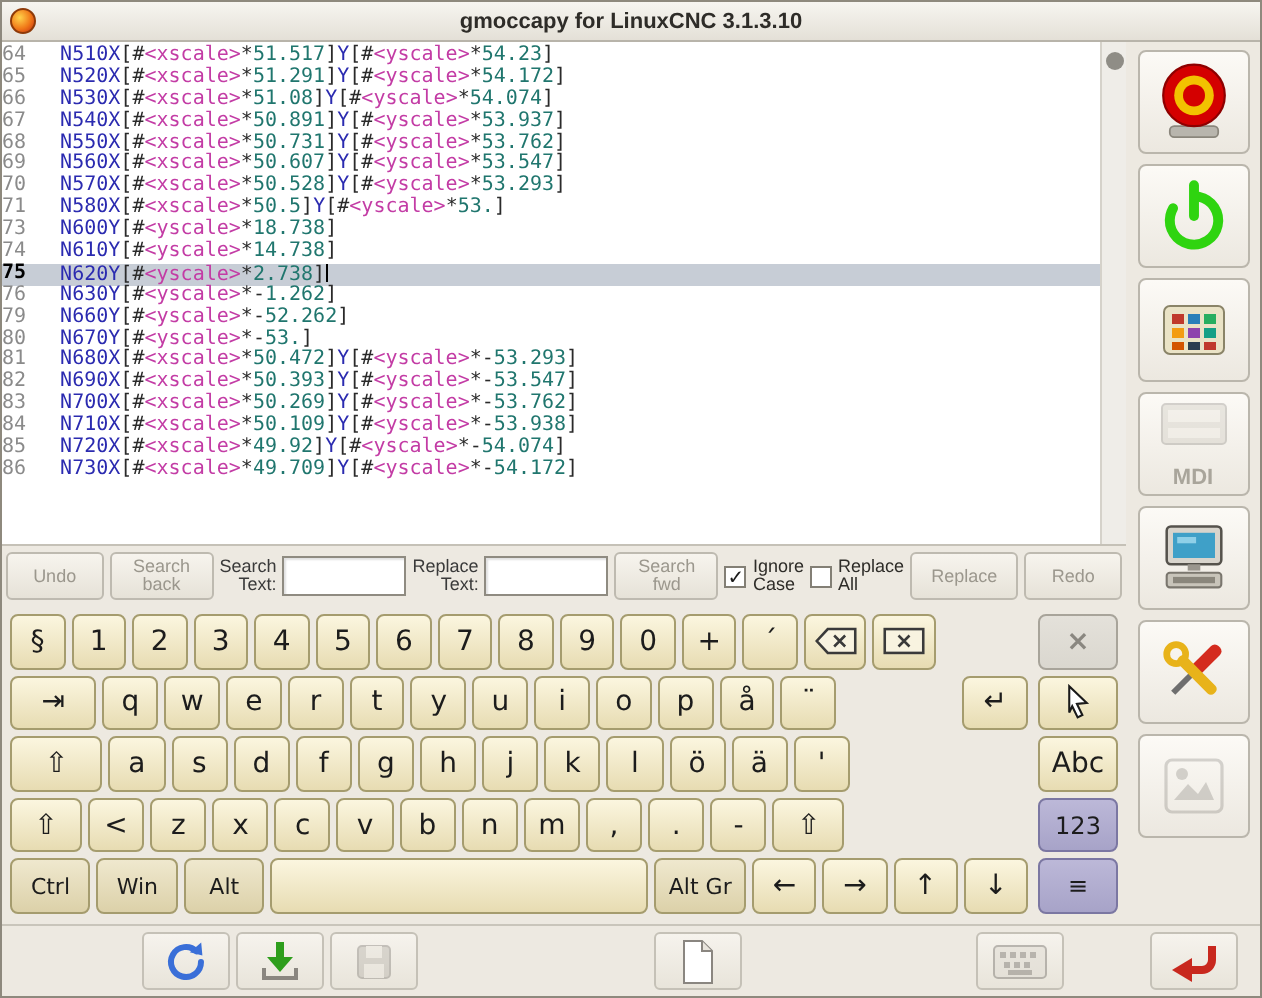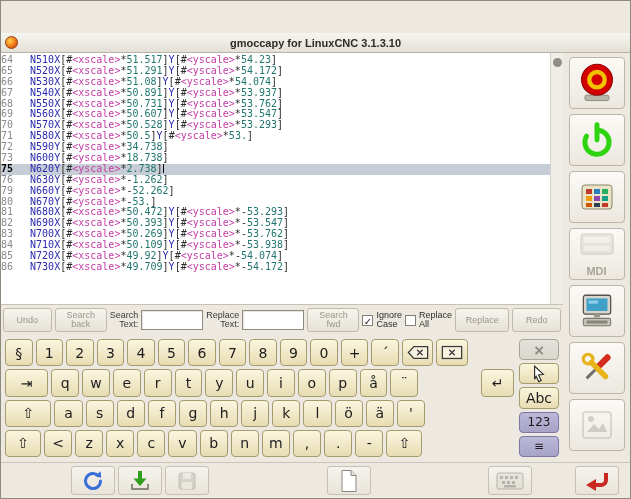--- a/index.html
+++ b/index.html
@@ -7,21 +7,21 @@
     --current-line-bg:#C7CDD6; --code-nword:#2B2BB0; --code-var:#C33CA5;
     --code-num:#20766E; --code-punct:#2A2A2A; --gutter:#8A8A8A;
     --lavender-key:#A7A3C8; --gray-key:#DAD7CF;
   }
   *{box-sizing:border-box;}
   html,body{margin:0;padding:0;}
   body{width:631px;height:499px;font-family:"Liberation Sans",sans-serif;background:#D8D4CA;overflow:hidden;}
   .window{width:631px;height:499px;display:flex;flex-direction:column;background:var(--window-bg);border:1px solid #8E897D;}
 
   
-  .titlebar{height:20px;flex:0 0 auto;display:flex;align-items:center;background:linear-gradient(#F7F5F0,#E4E0D7);border-bottom:1px solid #B8B4AA;position:relative;margin-top:32px;}
+  .titlebar{height:20px;flex:0 0 auto;display:flex;align-items:center;background:linear-gradient(#F7F5F0,#E4E0D7);border-bottom:1px solid #B8B4AA;position:relative;}
   .app-icon{width:13px;height:13px;border-radius:50%;margin-left:4px;background:radial-gradient(circle at 35% 35%,#FFD24A,#F07818 55%,#C42B10);border:1px solid #8E3A08;}
   .title{position:absolute;left:0;right:0;text-align:center;font-size:11px;font-weight:bold;color:#2E2C28;}
 
   .content{flex:1;display:flex;min-height:0;}
   .left{width:562px;flex:0 0 auto;display:flex;flex-direction:column;min-height:0;}
 
   
   .editor{height:252px;flex:0 0 auto;background:#FFFFFF;position:relative;overflow:hidden;border-bottom:1px solid #C5C1B7;}
   .code-lines{padding-top:2px;}
   .code-line{display:flex;height:10.9px;line-height:10.9px;font-family:"DejaVu Sans Mono",monospace;font-size:10px;white-space:pre;}
@@ -89,22 +89,22 @@
       <div class="editor">
         <div class="code-lines" id="code-lines">
             <div class="code-line"><span class="gutter">64</span><span class="code"><span class="t-n">N510</span><span class="t-axis">X</span><span class="t-p">[</span><span class="t-p">#</span><span class="t-var">&lt;xscale&gt;</span><span class="t-p">*</span><span class="t-num">51.517</span><span class="t-p">]</span><span class="t-axis">Y</span><span class="t-p">[</span><span class="t-p">#</span><span class="t-var">&lt;yscale&gt;</span><span class="t-p">*</span><span class="t-num">54.23</span><span class="t-p">]</span></span></div>
             <div class="code-line"><span class="gutter">65</span><span class="code"><span class="t-n">N520</span><span class="t-axis">X</span><span class="t-p">[</span><span class="t-p">#</span><span class="t-var">&lt;xscale&gt;</span><span class="t-p">*</span><span class="t-num">51.291</span><span class="t-p">]</span><span class="t-axis">Y</span><span class="t-p">[</span><span class="t-p">#</span><span class="t-var">&lt;yscale&gt;</span><span class="t-p">*</span><span class="t-num">54.172</span><span class="t-p">]</span></span></div>
             <div class="code-line"><span class="gutter">66</span><span class="code"><span class="t-n">N530</span><span class="t-axis">X</span><span class="t-p">[</span><span class="t-p">#</span><span class="t-var">&lt;xscale&gt;</span><span class="t-p">*</span><span class="t-num">51.08</span><span class="t-p">]</span><span class="t-axis">Y</span><span class="t-p">[</span><span class="t-p">#</span><span class="t-var">&lt;yscale&gt;</span><span class="t-p">*</span><span class="t-num">54.074</span><span class="t-p">]</span></span></div>
             <div class="code-line"><span class="gutter">67</span><span class="code"><span class="t-n">N540</span><span class="t-axis">X</span><span class="t-p">[</span><span class="t-p">#</span><span class="t-var">&lt;xscale&gt;</span><span class="t-p">*</span><span class="t-num">50.891</span><span class="t-p">]</span><span class="t-axis">Y</span><span class="t-p">[</span><span class="t-p">#</span><span class="t-var">&lt;yscale&gt;</span><span class="t-p">*</span><span class="t-num">53.937</span><span class="t-p">]</span></span></div>
             <div class="code-line"><span class="gutter">68</span><span class="code"><span class="t-n">N550</span><span class="t-axis">X</span><span class="t-p">[</span><span class="t-p">#</span><span class="t-var">&lt;xscale&gt;</span><span class="t-p">*</span><span class="t-num">50.731</span><span class="t-p">]</span><span class="t-axis">Y</span><span class="t-p">[</span><span class="t-p">#</span><span class="t-var">&lt;yscale&gt;</span><span class="t-p">*</span><span class="t-num">53.762</span><span class="t-p">]</span></span></div>
             <div class="code-line"><span class="gutter">69</span><span class="code"><span class="t-n">N560</span><span class="t-axis">X</span><span class="t-p">[</span><span class="t-p">#</span><span class="t-var">&lt;xscale&gt;</span><span class="t-p">*</span><span class="t-num">50.607</span><span class="t-p">]</span><span class="t-axis">Y</span><span class="t-p">[</span><span class="t-p">#</span><span class="t-var">&lt;yscale&gt;</span><span class="t-p">*</span><span class="t-num">53.547</span><span class="t-p">]</span></span></div>
             <div class="code-line"><span class="gutter">70</span><span class="code"><span class="t-n">N570</span><span class="t-axis">X</span><span class="t-p">[</span><span class="t-p">#</span><span class="t-var">&lt;xscale&gt;</span><span class="t-p">*</span><span class="t-num">50.528</span><span class="t-p">]</span><span class="t-axis">Y</span><span class="t-p">[</span><span class="t-p">#</span><span class="t-var">&lt;yscale&gt;</span><span class="t-p">*</span><span class="t-num">53.293</span><span class="t-p">]</span></span></div>
             <div class="code-line"><span class="gutter">71</span><span class="code"><span class="t-n">N580</span><span class="t-axis">X</span><span class="t-p">[</span><span class="t-p">#</span><span class="t-var">&lt;xscale&gt;</span><span class="t-p">*</span><span class="t-num">50.5</span><span class="t-p">]</span><span class="t-axis">Y</span><span class="t-p">[</span><span class="t-p">#</span><span class="t-var">&lt;yscale&gt;</span><span class="t-p">*</span><span class="t-num">53.</span><span class="t-p">]</span></span></div>
-            <div class="code-line"><span class="gutter">72</span><span class="code"><span class="t-n">N590</span><span class="t-axis">Y</span><span class="t-p">[</span><span class="t-p">#</span><span class="t-var">&lt;yscale&gt;</span><span class="t-p">*</span><span class="t-num">34.738</span><span class="t-p">]</span></span></div>
             <div class="code-line"><span class="gutter">73</span><span class="code"><span class="t-n">N600</span><span class="t-axis">Y</span><span class="t-p">[</span><span class="t-p">#</span><span class="t-var">&lt;yscale&gt;</span><span class="t-p">*</span><span class="t-num">18.738</span><span class="t-p">]</span></span></div>
+            <div class="code-line"><span class="gutter">74</span><span class="code"><span class="t-n">N610</span><span class="t-axis">Y</span><span class="t-p">[</span><span class="t-p">#</span><span class="t-var">&lt;yscale&gt;</span><span class="t-p">*</span><span class="t-num">14.738</span><span class="t-p">]</span></span></div>
             <div class="code-line current"><span class="gutter">75</span><span class="code"><span class="t-n">N620</span><span class="t-axis">Y</span><span class="t-p">[</span><span class="t-p">#</span><span class="t-var">&lt;yscale&gt;</span><span class="t-p">*</span><span class="t-num">2.738</span><span class="t-p">]</span><span class="caret"></span></span></div>
             <div class="code-line"><span class="gutter">76</span><span class="code"><span class="t-n">N630</span><span class="t-axis">Y</span><span class="t-p">[</span><span class="t-p">#</span><span class="t-var">&lt;yscale&gt;</span><span class="t-p">*</span><span class="t-p">-</span><span class="t-num">1.262</span><span class="t-p">]</span></span></div>
             <div class="code-line"><span class="gutter">79</span><span class="code"><span class="t-n">N660</span><span class="t-axis">Y</span><span class="t-p">[</span><span class="t-p">#</span><span class="t-var">&lt;yscale&gt;</span><span class="t-p">*</span><span class="t-p">-</span><span class="t-num">52.262</span><span class="t-p">]</span></span></div>
             <div class="code-line"><span class="gutter">80</span><span class="code"><span class="t-n">N670</span><span class="t-axis">Y</span><span class="t-p">[</span><span class="t-p">#</span><span class="t-var">&lt;yscale&gt;</span><span class="t-p">*</span><span class="t-p">-</span><span class="t-num">53.</span><span class="t-p">]</span></span></div>
             <div class="code-line"><span class="gutter">81</span><span class="code"><span class="t-n">N680</span><span class="t-axis">X</span><span class="t-p">[</span><span class="t-p">#</span><span class="t-var">&lt;xscale&gt;</span><span class="t-p">*</span><span class="t-num">50.472</span><span class="t-p">]</span><span class="t-axis">Y</span><span class="t-p">[</span><span class="t-p">#</span><span class="t-var">&lt;yscale&gt;</span><span class="t-p">*</span><span class="t-p">-</span><span class="t-num">53.293</span><span class="t-p">]</span></span></div>
             <div class="code-line"><span class="gutter">82</span><span class="code"><span class="t-n">N690</span><span class="t-axis">X</span><span class="t-p">[</span><span class="t-p">#</span><span class="t-var">&lt;xscale&gt;</span><span class="t-p">*</span><span class="t-num">50.393</span><span class="t-p">]</span><span class="t-axis">Y</span><span class="t-p">[</span><span class="t-p">#</span><span class="t-var">&lt;yscale&gt;</span><span class="t-p">*</span><span class="t-p">-</span><span class="t-num">53.547</span><span class="t-p">]</span></span></div>
             <div class="code-line"><span class="gutter">83</span><span class="code"><span class="t-n">N700</span><span class="t-axis">X</span><span class="t-p">[</span><span class="t-p">#</span><span class="t-var">&lt;xscale&gt;</span><span class="t-p">*</span><span class="t-num">50.269</span><span class="t-p">]</span><span class="t-axis">Y</span><span class="t-p">[</span><span class="t-p">#</span><span class="t-var">&lt;yscale&gt;</span><span class="t-p">*</span><span class="t-p">-</span><span class="t-num">53.762</span><span class="t-p">]</span></span></div>
             <div class="code-line"><span class="gutter">84</span><span class="code"><span class="t-n">N710</span><span class="t-axis">X</span><span class="t-p">[</span><span class="t-p">#</span><span class="t-var">&lt;xscale&gt;</span><span class="t-p">*</span><span class="t-num">50.109</span><span class="t-p">]</span><span class="t-axis">Y</span><span class="t-p">[</span><span class="t-p">#</span><span class="t-var">&lt;yscale&gt;</span><span class="t-p">*</span><span class="t-p">-</span><span class="t-num">53.938</span><span class="t-p">]</span></span></div>
             <div class="code-line"><span class="gutter">85</span><span class="code"><span class="t-n">N720</span><span class="t-axis">X</span><span class="t-p">[</span><span class="t-p">#</span><span class="t-var">&lt;xscale&gt;</span><span class="t-p">*</span><span class="t-num">49.92</span><span class="t-p">]</span><span class="t-axis">Y</span><span class="t-p">[</span><span class="t-p">#</span><span class="t-var">&lt;yscale&gt;</span><span class="t-p">*</span><span class="t-p">-</span><span class="t-num">54.074</span><span class="t-p">]</span></span></div>
             <div class="code-line"><span class="gutter">86</span><span class="code"><span class="t-n">N730</span><span class="t-axis">X</span><span class="t-p">[</span><span class="t-p">#</span><span class="t-var">&lt;xscale&gt;</span><span class="t-p">*</span><span class="t-num">49.709</span><span class="t-p">]</span><span class="t-axis">Y</span><span class="t-p">[</span><span class="t-p">#</span><span class="t-var">&lt;yscale&gt;</span><span class="t-p">*</span><span class="t-p">-</span><span class="t-num">54.172</span><span class="t-p">]</span></span></div>
@@ -212,20 +212,31 @@
               <div class="key" style="flex: 1 1 0%;">v</div>
               <div class="key" style="flex: 1 1 0%;">b</div>
               <div class="key" style="flex: 1 1 0%;">n</div>
               <div class="key" style="flex: 1 1 0%;">m</div>
               <div class="key" style="flex: 1 1 0%;">,</div>
               <div class="key" style="flex: 1 1 0%;">.</div>
               <div class="key" style="flex: 1 1 0%;">-</div>
               <div class="key" style="flex: 1.3 1 0%;">⇧</div>
               <div class="key sp" style="flex: 3.4 1 0%;"></div>
             </div>
+            <div class="kb-row">
+              <div class="key mod" style="flex: 1.4 1 0%;">Ctrl</div>
+              <div class="key mod" style="flex: 1.4 1 0%;">Win</div>
+              <div class="key mod" style="flex: 1.4 1 0%;">Alt</div>
+              <div class="key" style="flex: 6.8 1 0%;"></div>
+              <div class="key mod" style="flex: 1.6 1 0%;">Alt Gr</div>
+              <div class="key" style="flex: 1.1 1 0%;">←</div>
+              <div class="key" style="flex: 1.1 1 0%;">→</div>
+              <div class="key" style="flex: 1.1 1 0%;">↑</div>
+              <div class="key" style="flex: 1.1 1 0%;">↓</div>
+            </div>
           </div>
         <div class="kb-side" id="kb-side">
             <div class="key gray" style="flex: 1 1 0%;">×</div>
             <div class="key" style="flex: 1 1 0%;">
               <svg width="14" height="18" viewBox="0 0 16 20">
     <path d="M3 1l10 9.5-5.6.6 3.1 6.3-2.7 1.4-3.1-6.4L3 16z" fill="#FFFFFF" stroke="#1A1A1A" stroke-width="1.2"></path>
   </svg>
             </div>
             <div class="key" style="flex: 1 1 0%;">Abc</div>
             <div class="key lav" style="flex: 1 1 0%;">123</div>

